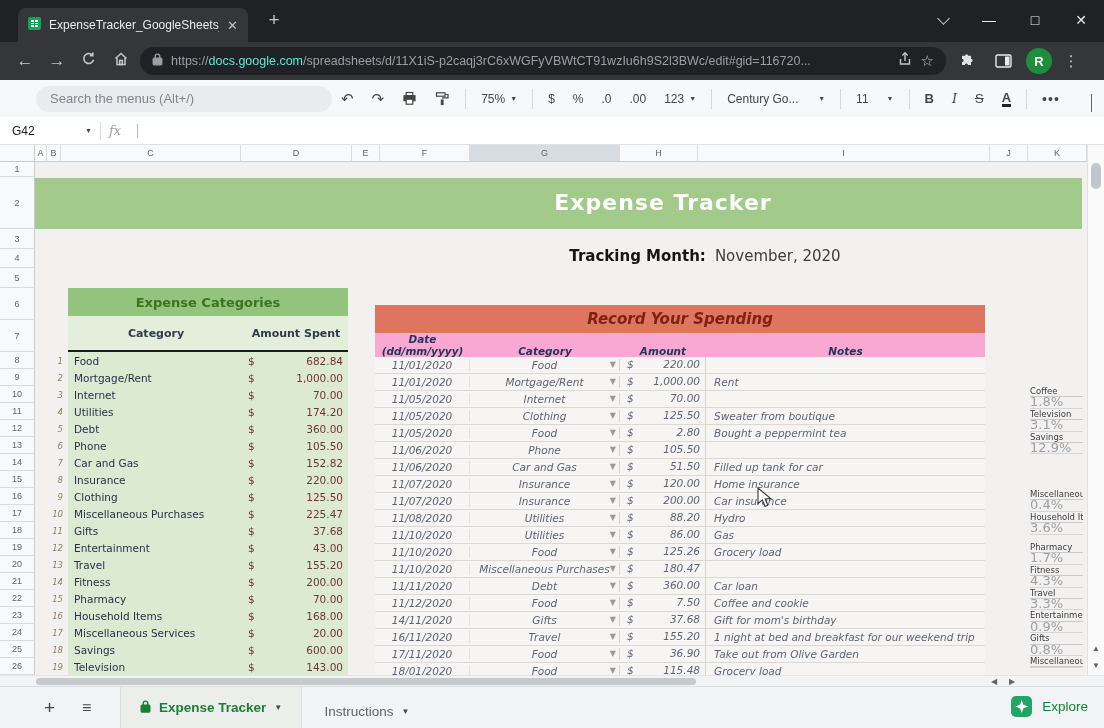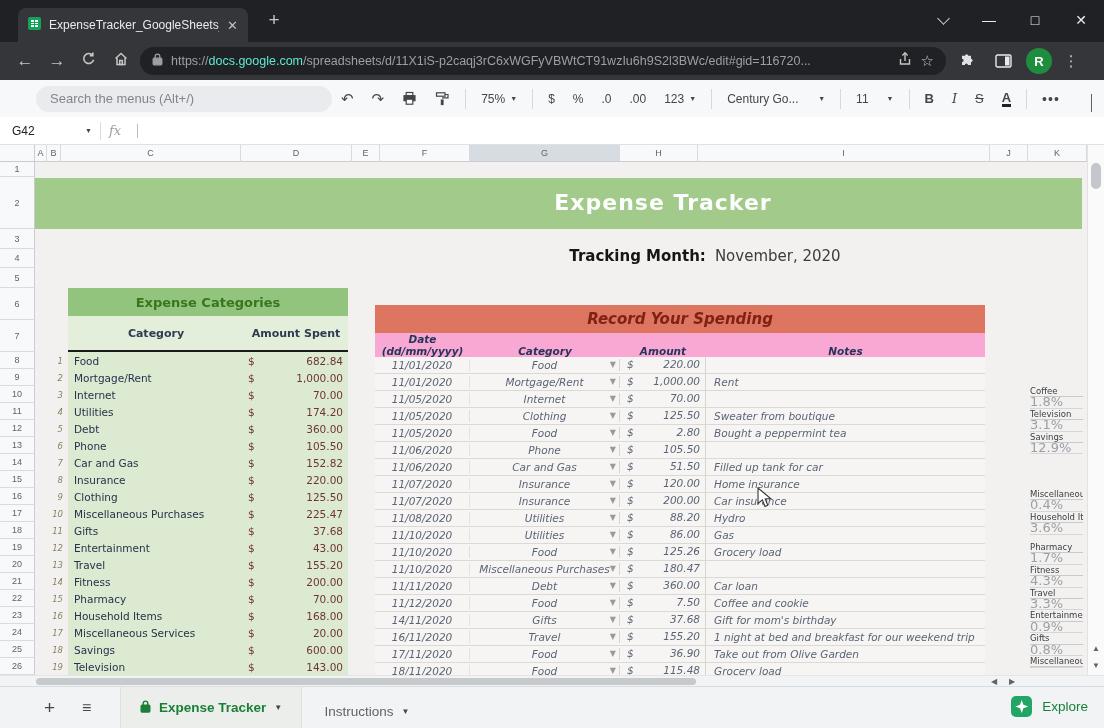--- a/index.html
+++ b/index.html
@@ -716,21 +716,21 @@
             <span class="spdate">17/11/2020</span>
             <span class="spcat"><span>Food</span><span class="dcaret">▼</span></span>
             <span class="spamt">
               <span class="cur">$</span>
               <span class="val">36.90</span>
             </span>
             <span class="spnote">Take out from Olive Garden</span>
           </div>
 
           <div class="sprow">
-            <span class="spdate">18/11/2020</span>
+            <span class="spdate">18/01/2020</span>
             <span class="spcat"><span>Food</span><span class="dcaret">▼</span></span>
             <span class="spamt">
               <span class="cur">$</span>
               <span class="val">115.48</span>
             </span>
             <span class="spnote">Grocery load</span>
           </div>
         </div>
     </div>
 

